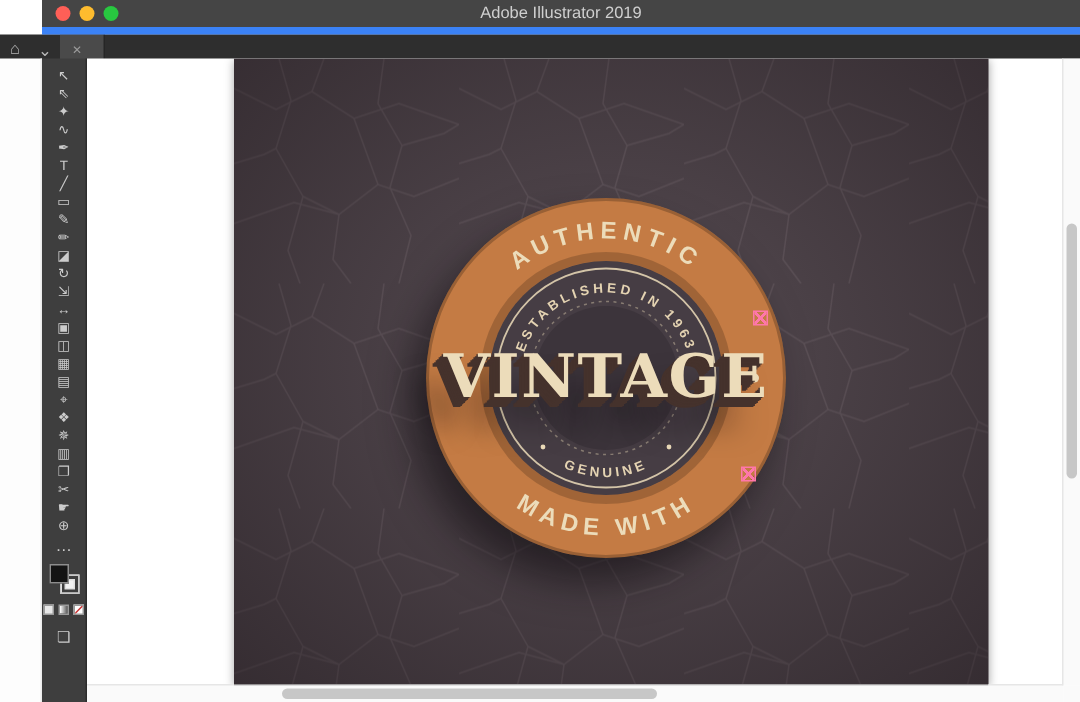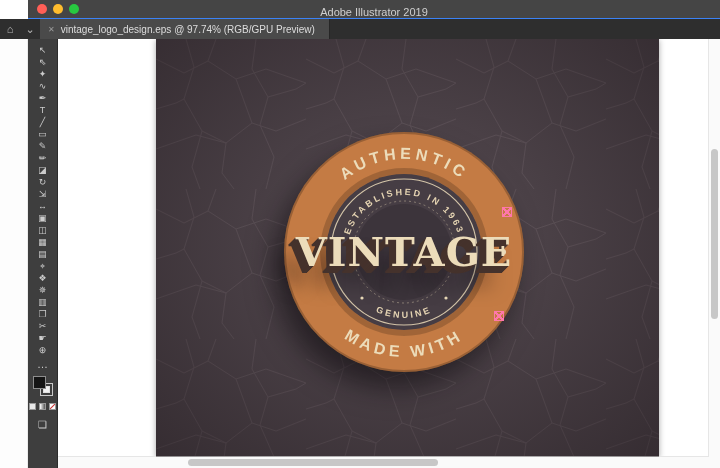--- a/index.html
+++ b/index.html
@@ -6,21 +6,21 @@
   body {
     width:720px; height:468px; overflow:hidden;
     font-family:"Liberation Sans", sans-serif;
     background:#ffffff;
   }
   .app { position:relative; width:720px; height:468px; background:#fff; }
 
   
   .titlebar {
     position:relative; height:18px; background:var(--titlebar-bg);
-    border-bottom:1px solid #3b82f6; display:flex; align-items:flex-end;margin-left:28px;
+    border-bottom:5px solid #3b82f6; display:flex; align-items:center;margin-left:28px;
   }
   .traffic-lights { position:absolute; left:9px; top:0; bottom:0; display:flex; align-items:center; gap:6px; }
   .tl { width:10px; height:10px; border-radius:50%; display:inline-block; }
   .tl.red { background:var(--traffic-red); }
   .tl.yellow { background:var(--traffic-yellow); }
   .tl.green { background:var(--traffic-green); }
   .win-title { flex:1; text-align:center; font-size:11px; color:var(--titlebar-text); }
 
   
   .tabbar { height:20px; background:var(--tabbar-bg); display:flex; align-items:stretch; }
@@ -152,21 +152,20 @@
       <span class="tl green"></span>
     </div>
     <div class="win-title">Adobe Illustrator 2019</div>
   </div>
 
   <div class="tabbar">
     <span class="tab-icon-btn">⌂</span>
     <span class="tab-icon-btn">⌄</span>
     <div class="doc-tab">
       <span class="close">✕</span>
-      <span>vintage_logo_design.eps @ 97.74% (RGB/GPU Preview)</span>
     </div>
   </div>
 
   <div class="main">
 
     <div class="left-gutter"></div>
 
     <div class="toolbar">
       <div>
           <div class="tool">

